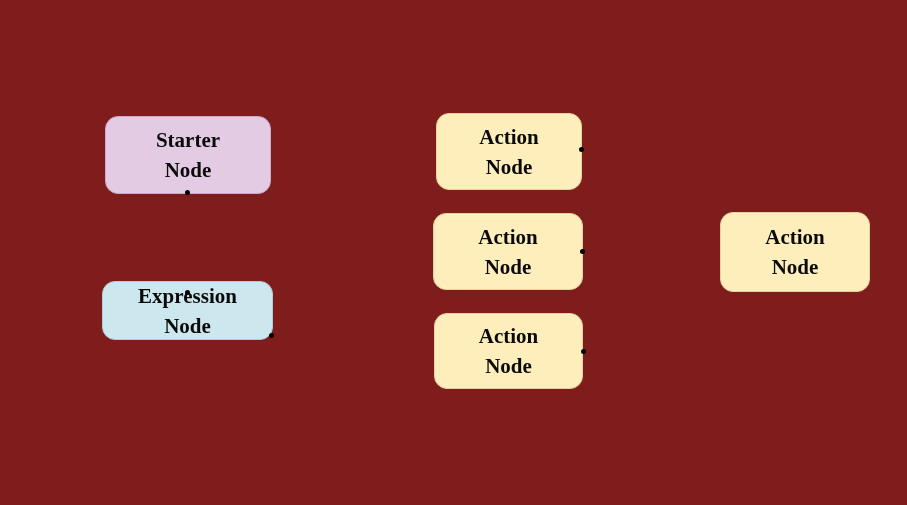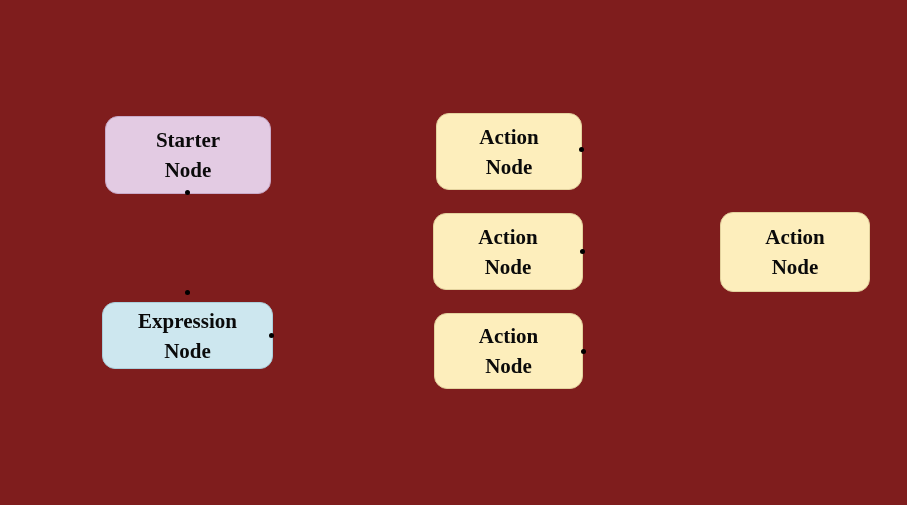--- a/index.html
+++ b/index.html
@@ -40,21 +40,21 @@
   }
 </style>
 </head>
 <body>
 
 <div id="canvas" style="background-color: #7f1d1d; padding-left: 39px;">
 
   <div class="node" style="left: 105px; top: 116px; width: 166px; height: 78px; background-color: rgb(227, 203, 227); border-color: rgb(201, 170, 201); color: rgb(10, 10, 10);">Starter
 Node</div>
 
-  <div class="node" style="left: 102px; top: 302px; width: 171px; height: 67px; background-color: rgb(205, 231, 239); border-color: rgb(170, 207, 219); color: rgb(10, 10, 10);">Expression
+  <div class="node" style="left: 102px; top: 281px; width: 171px; height: 59px; background-color: rgb(205, 231, 239); border-color: rgb(170, 207, 219); color: rgb(10, 10, 10);">Expression
 Node</div>
 
   <div class="node" style="left: 436px; top: 113px; width: 146px; height: 77px; background-color: rgb(253, 238, 188); border-color: rgb(227, 210, 158); color: rgb(10, 10, 10);">Action
 Node</div>
 
   <div class="node" style="left: 433px; top: 213px; width: 150px; height: 77px; background-color: rgb(253, 238, 188); border-color: rgb(227, 210, 158); color: rgb(10, 10, 10);">Action
 Node</div>
 
   <div class="node" style="left: 434px; top: 313px; width: 149px; height: 76px; background-color: rgb(253, 238, 188); border-color: rgb(227, 210, 158); color: rgb(10, 10, 10);">Action
 Node</div>

